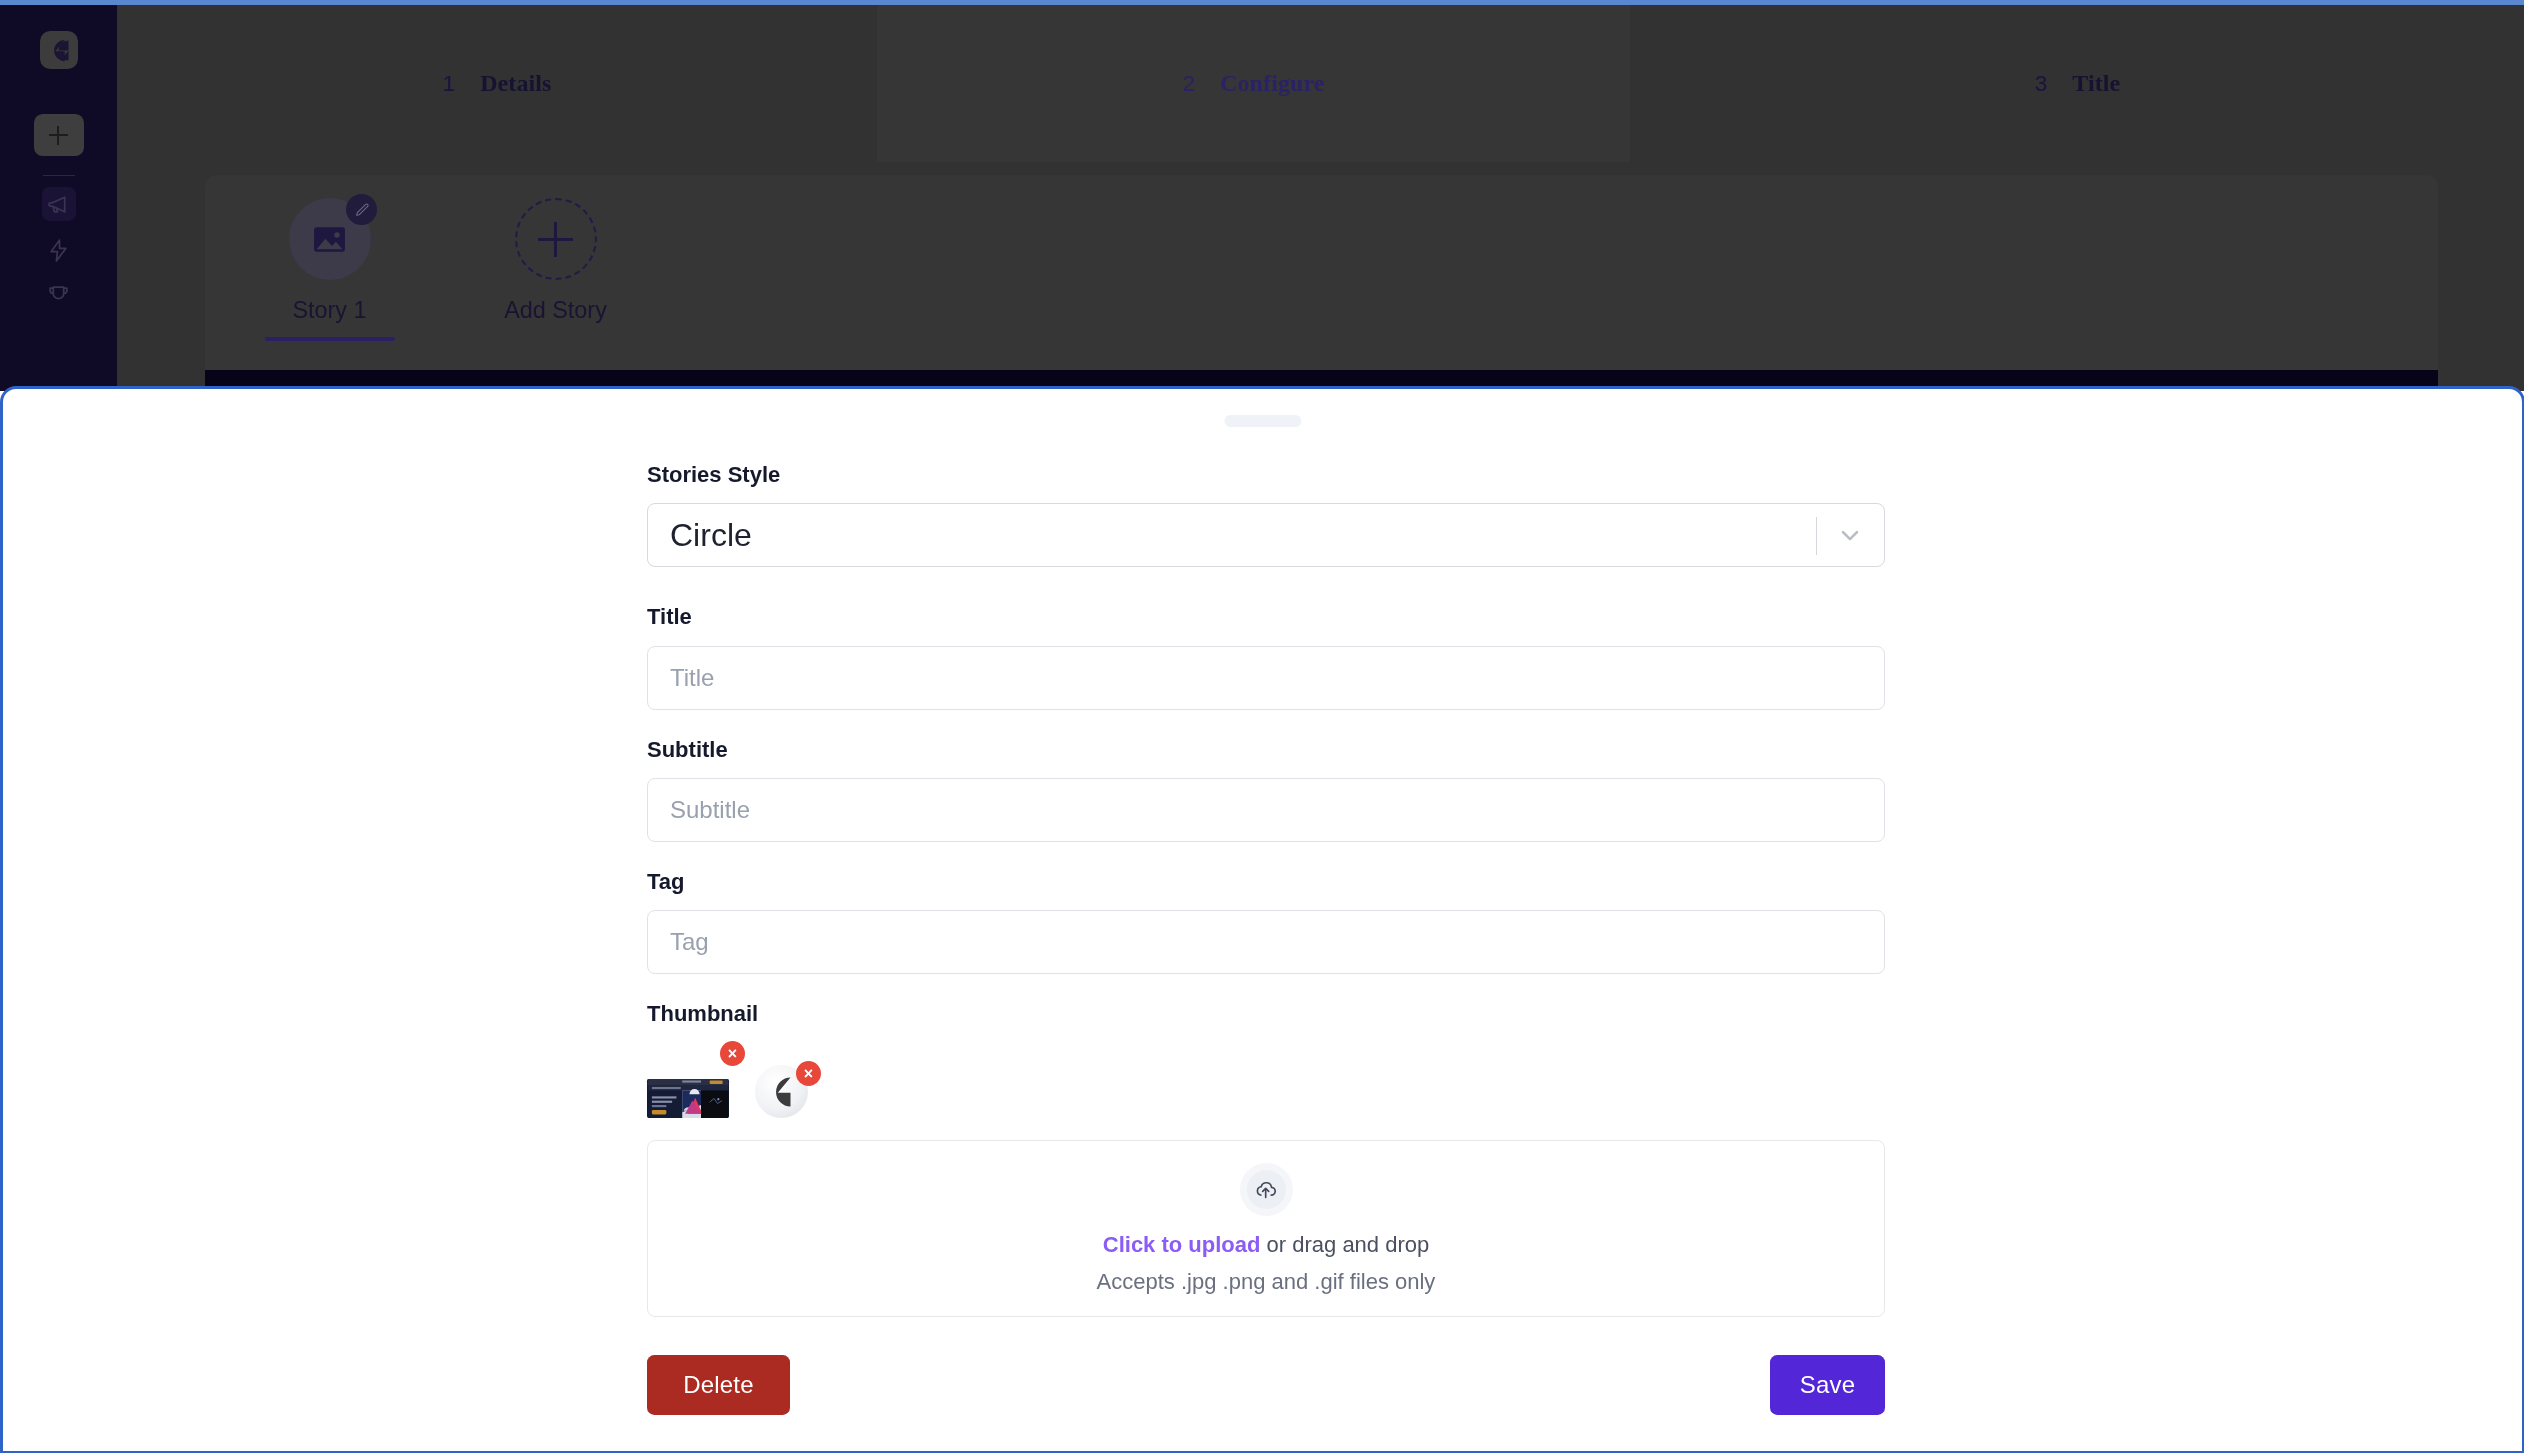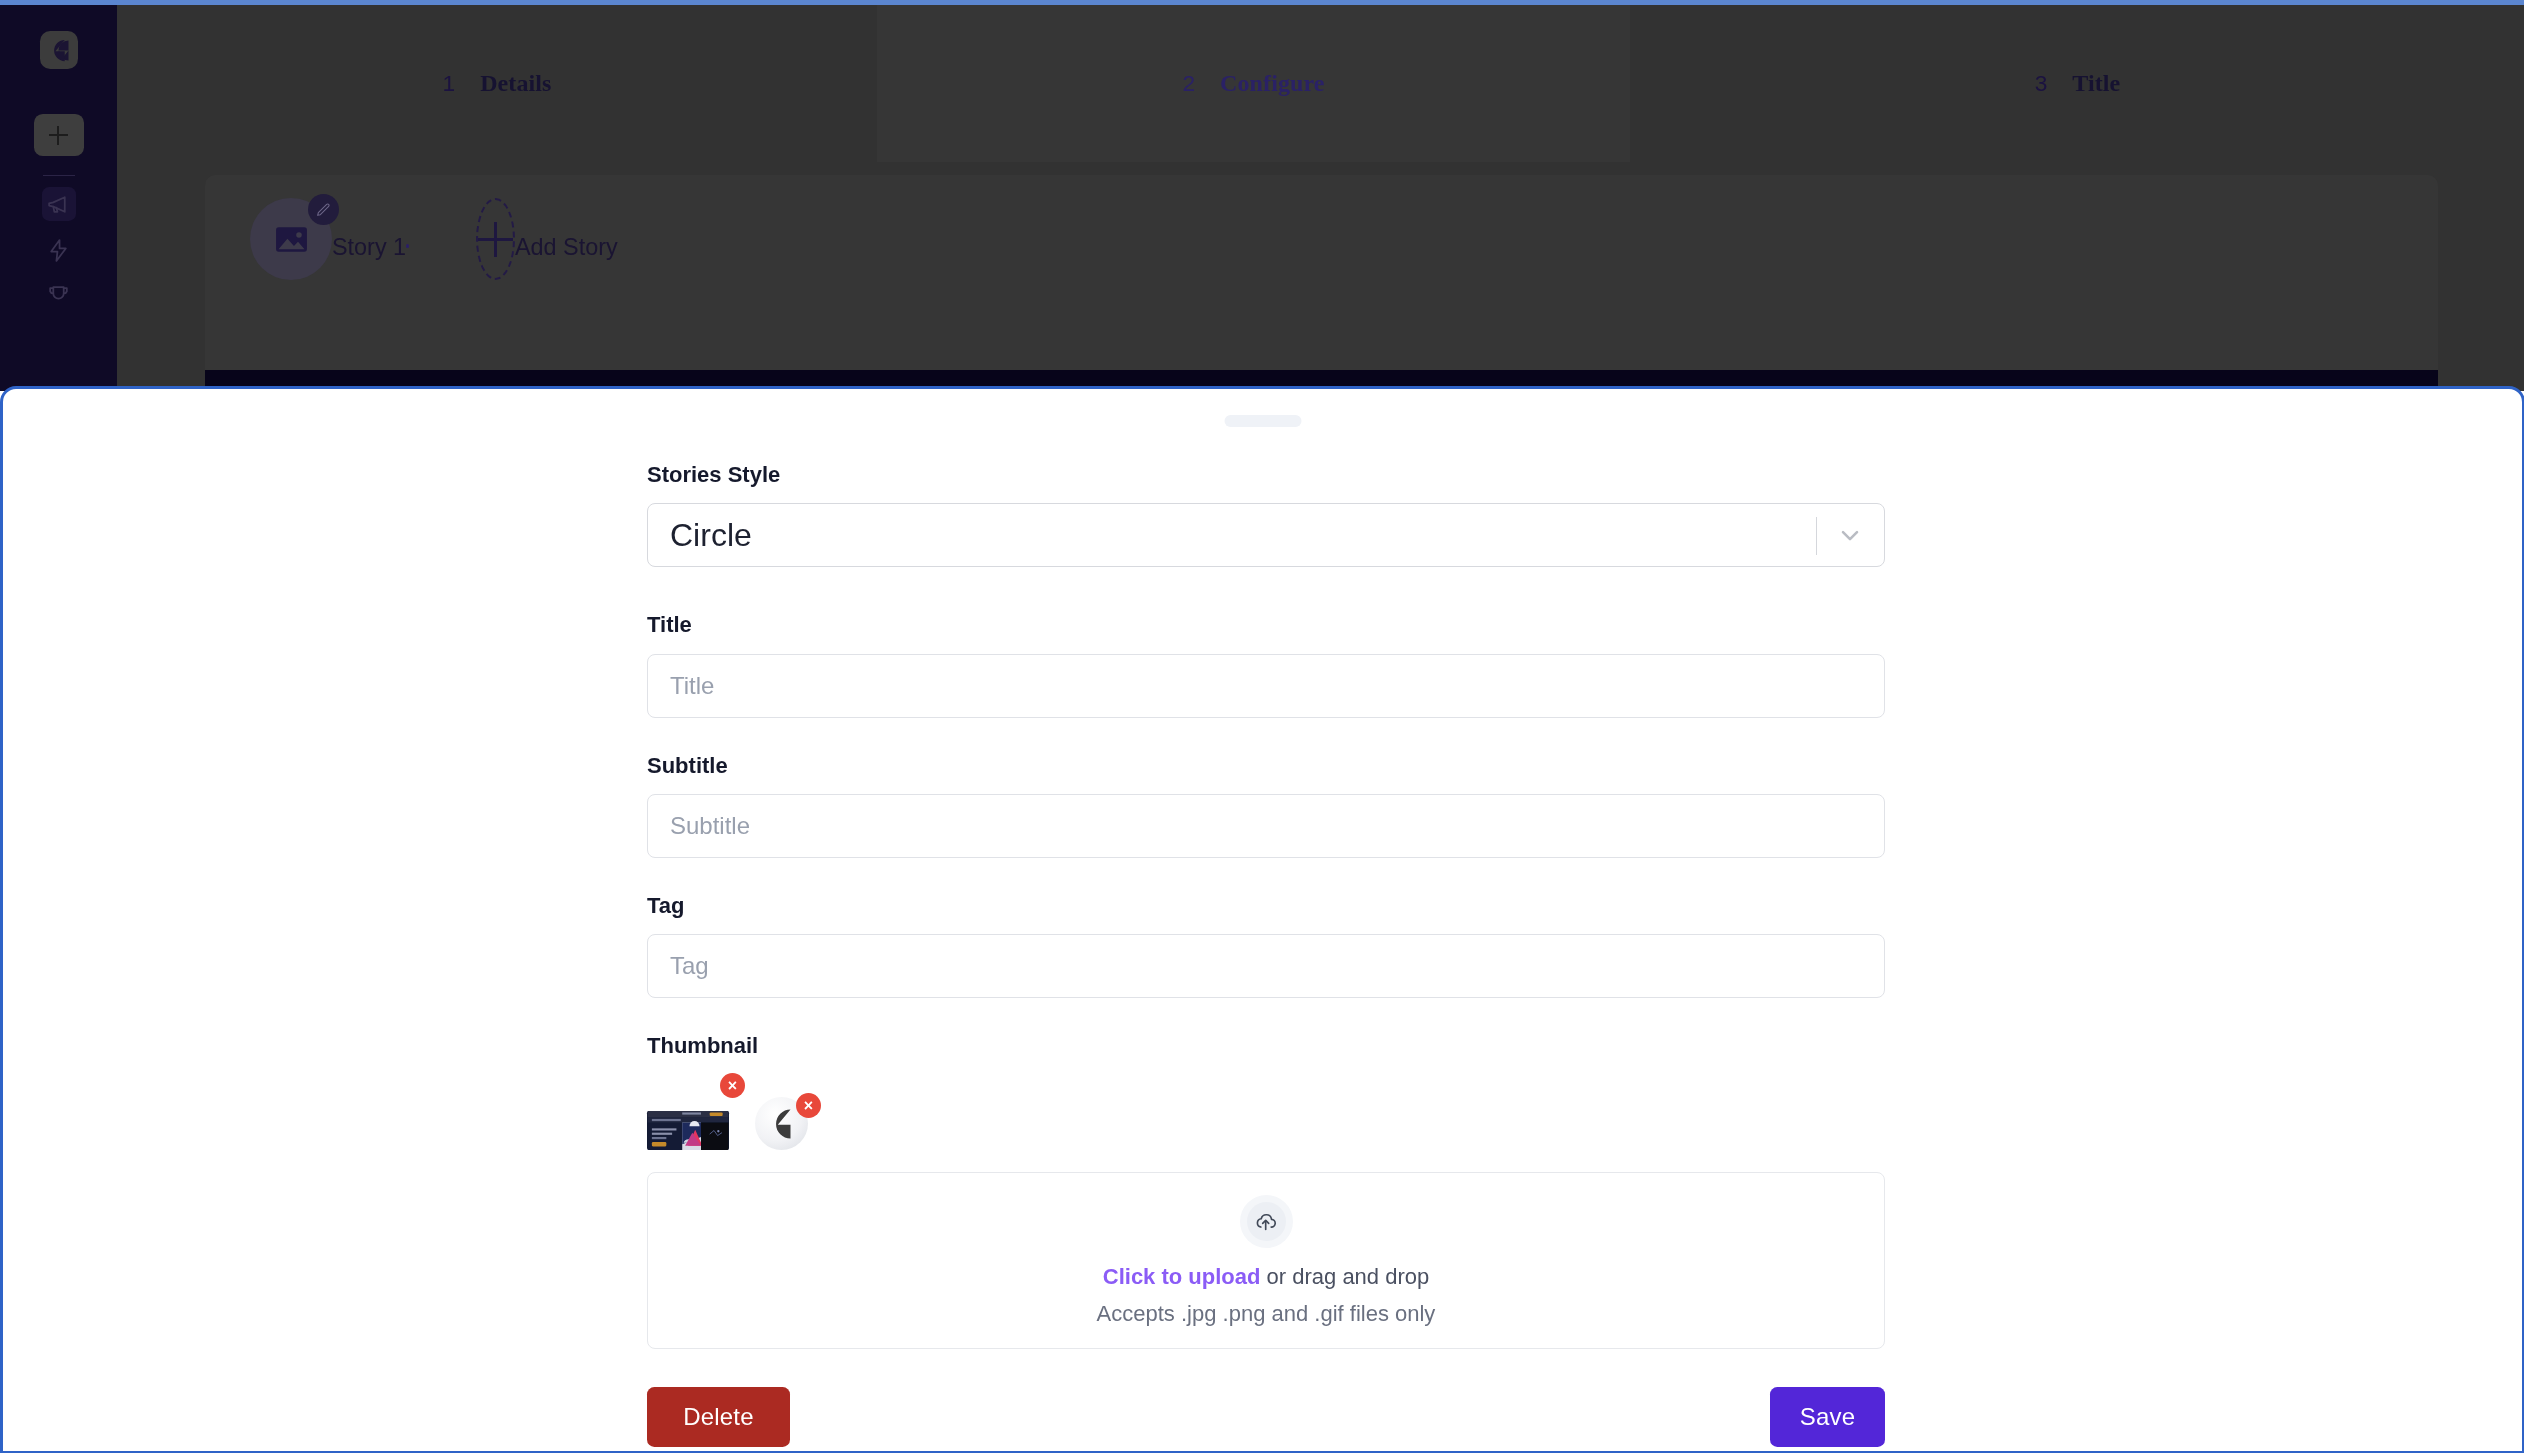--- a/index.html
+++ b/index.html
@@ -140,21 +140,21 @@
     border-radius: 10.2px 10.2px 0 0;
     padding: 23.4px 0 0 45px;
     display: flex;
     gap: 67px;
     align-items: flex-start;
   }
 
   .story-card {
     width: 159px;
     display: flex;
-    flex-direction: row;
+    flex-direction: column;
     align-items: center;
     position: relative;
   }
 
   .story-avatar-wrap { position: relative; width: 82px; height: 82px; }
   .story-avatar {
     width: 82px; height: 82px;
     border-radius: 50%;
     background: #3d3a4a;
     display: flex;
@@ -234,21 +234,21 @@
     border-radius: 7.3px;
     background: #eff2f7;
   }
 
   .form {
     position: absolute;
     left: 644px; top: 73px;
     width: 1238px;
   }
 
-  .field { margin-bottom: 8px; }
+  .field { margin-bottom: 0; }
   .field-label {
     display: block;
     font-size: 22px;
     font-weight: 700;
     color: #15192c;
     margin-bottom: 15.3px;
   }
 
   .select-box {
     position: relative;

